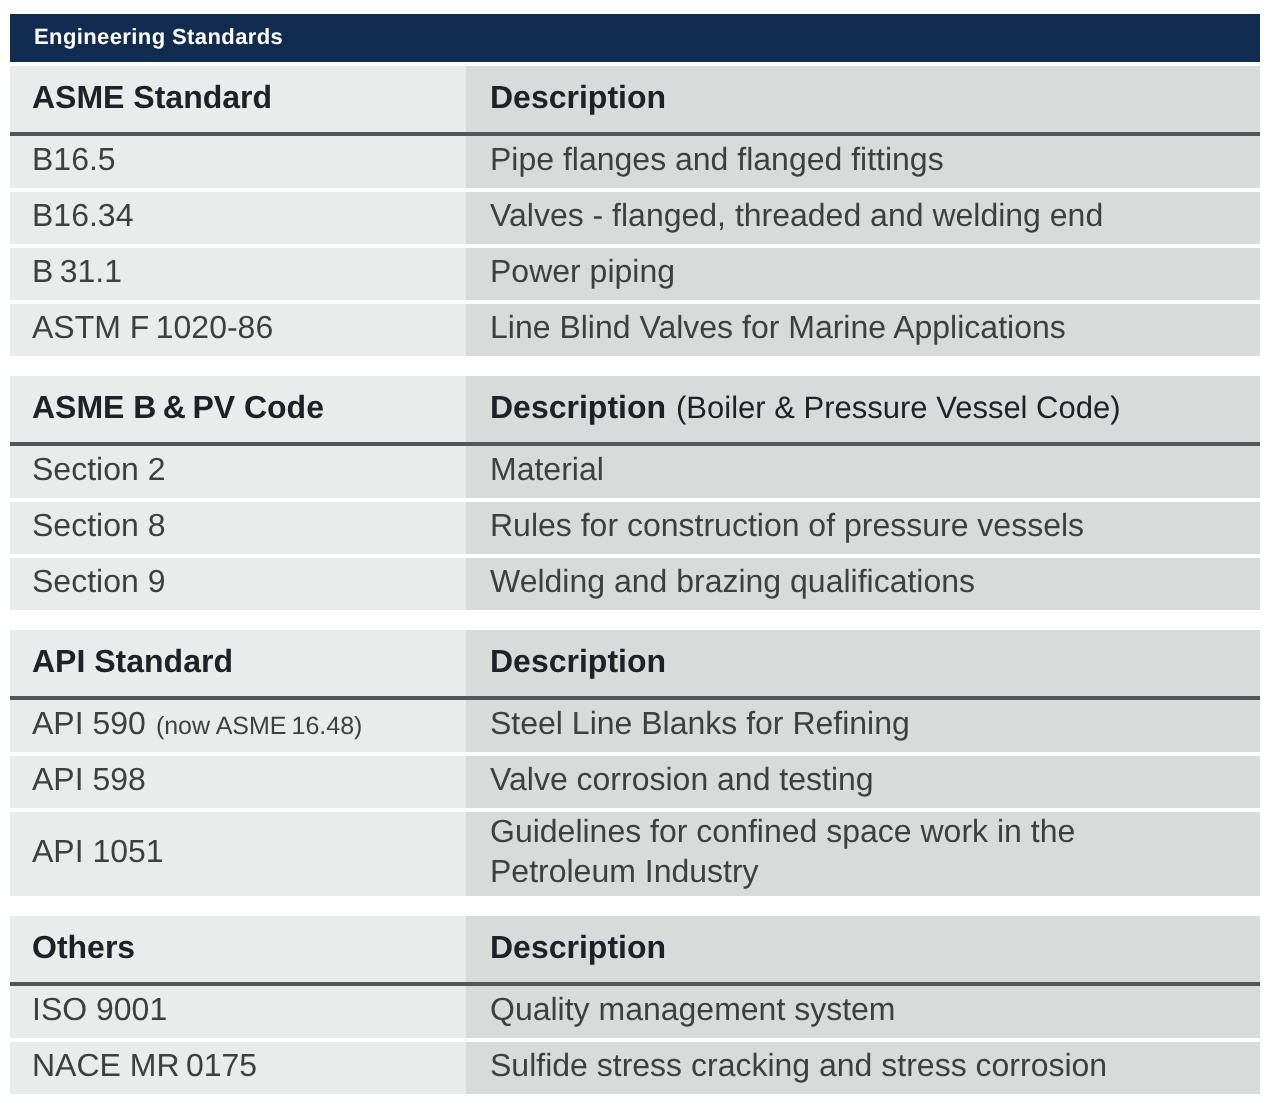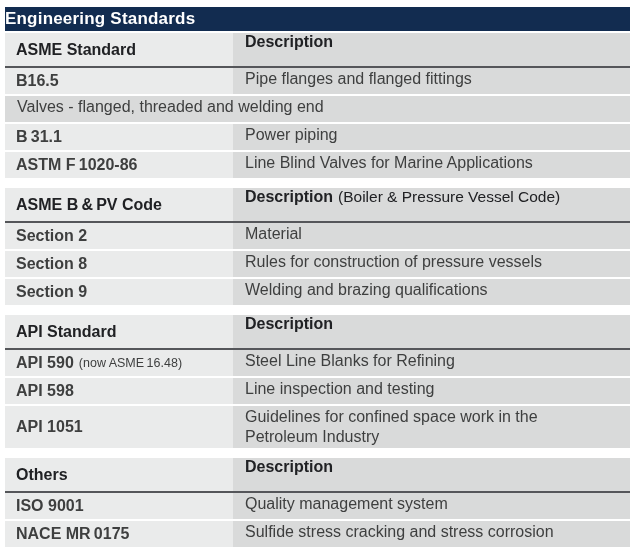--- a/index.html
+++ b/index.html
@@ -16,25 +16,25 @@
     position: absolute;
     left: 5px;
     top: 7px;
     width: 625px;
   }
   .title-bar {
     height: 24px;
     background: var(--navy, #122c50);
     color: var(--title-text, #ffffff);
     font-weight: bold;
-    font-size: 17px;
+    font-size: 11px;
     letter-spacing: 0.2px;
     display: flex;
     align-items: center;
-    padding-left: 0;
+    padding-left: 12px;
     box-sizing: border-box;
     margin-bottom: 2px;
   }
   .sec { margin-bottom: 10px; }
   .sec:last-child { margin-bottom: 0; }
   .row { display: flex; width: 100%; }
   .cell { box-sizing: border-box; }
   .cell.left {
     width: 228px;
     flex: 0 0 228px;
@@ -43,39 +43,39 @@
     padding-right: 4px;
     display: flex;
     align-items: center;
   }
   .cell.right {
     flex: 1 1 auto;
     background: var(--right-bg, #d9dada);
     padding-left: 12px;
     padding-right: 4px;
     display: flex;
-    align-items: flex-start;
+    align-items: center;
   }
   .row.header { min-height: 33px; }
   .row.header .hdr {
     font-weight: bold;
     font-size: 16px;
     color: var(--header-text, #202124);
   }
   .row.header .hdr-note {
     font-weight: normal;
     font-size: 15.5px;
     margin-left: 5px;
     white-space: nowrap;
     color: var(--header-text, #202124);
   }
   .rule { height: 2px; background: var(--rule, #55565a); }
   .row.data { min-height: 26px; font-size: 16px; }
   .rows .row.data + .row.data { margin-top: 2px; }
-  .code { white-space: nowrap; font-weight: bold; }
+  .code { white-space: nowrap; }
   .code-note { font-size: 12.5px; margin-left: 5px; white-space: nowrap; }
   .desc {
     white-space: pre-line;
     line-height: 20px;
     padding: 1px 0;
   }
 </style>
 </head>
 <body>
 
@@ -101,20 +101,24 @@
     <div class="cell left">
       <span class="code">B16.5</span>
       <span class="code-note"></span>
     </div>
     <div class="cell right">
       <span class="desc">Pipe flanges and flanged fittings</span>
     </div>
   </div>
 
   <div class="row data">
+    <div class="cell left">
+      <span class="code">B16.34</span>
+      <span class="code-note"></span>
+    </div>
     <div class="cell right">
       <span class="desc">Valves - flanged, threaded and welding end</span>
     </div>
   </div>
 
   <div class="row data">
     <div class="cell left">
       <span class="code">B 31.1</span>
       <span class="code-note"></span>
     </div>
@@ -200,21 +204,21 @@
       <span class="desc">Steel Line Blanks for Refining</span>
     </div>
   </div>
 
   <div class="row data">
     <div class="cell left">
       <span class="code">API 598</span>
       <span class="code-note"></span>
     </div>
     <div class="cell right">
-      <span class="desc">Line inspection and testing</span>
+      <span class="desc">Valve corrosion and testing</span>
     </div>
   </div>
 
   <div class="row data">
     <div class="cell left">
       <span class="code">API 1051</span>
       <span class="code-note"></span>
     </div>
     <div class="cell right">
       <span class="desc">Guidelines for confined space work in the

